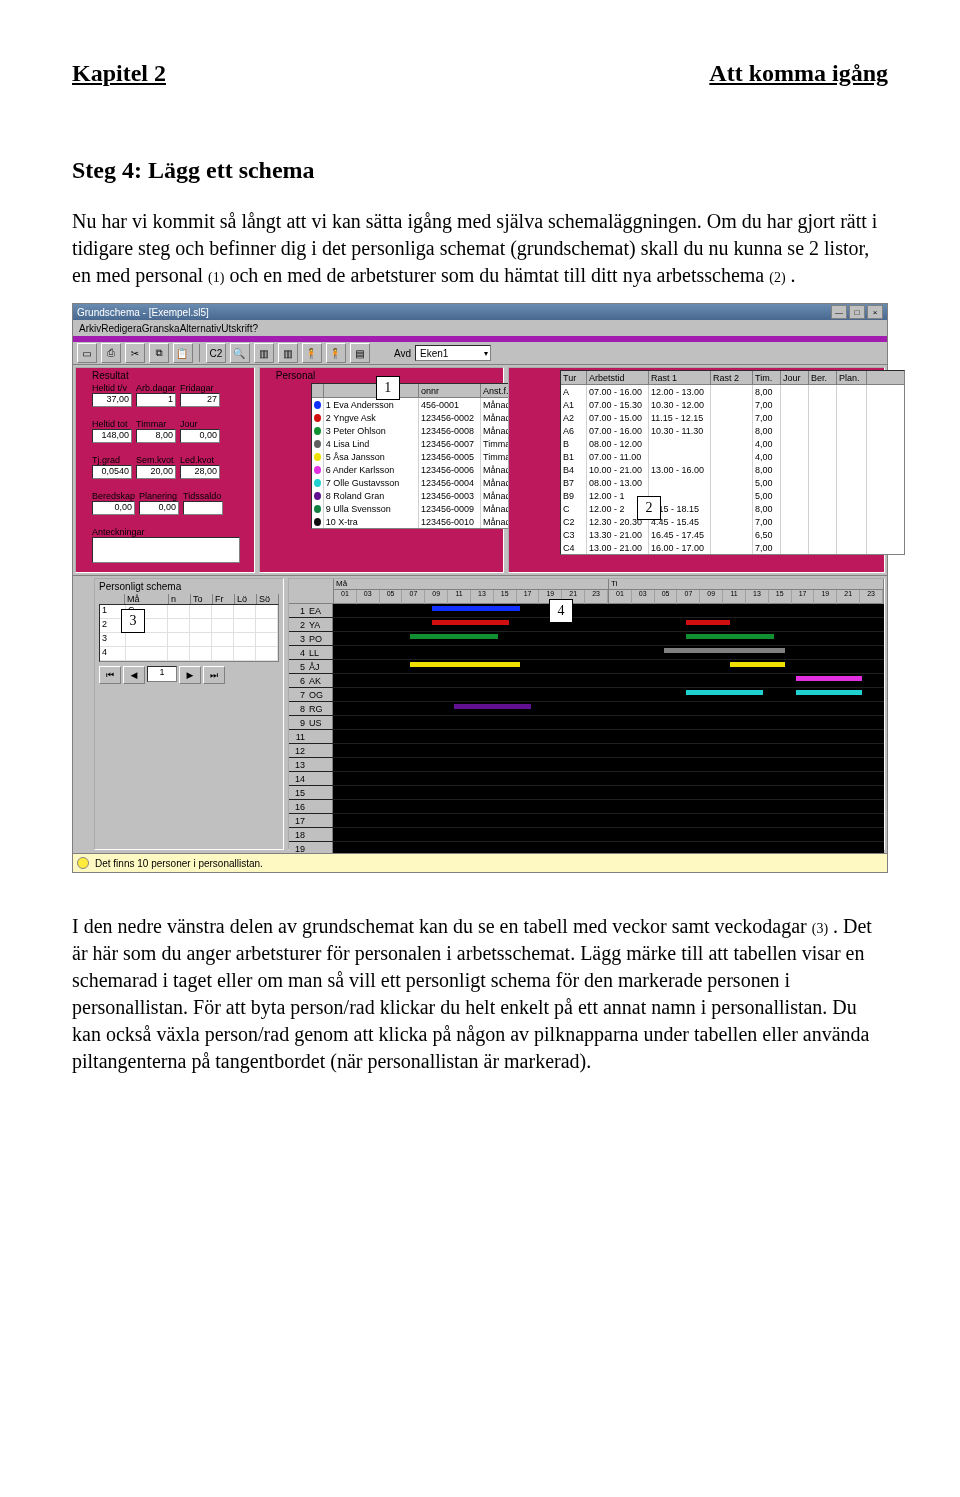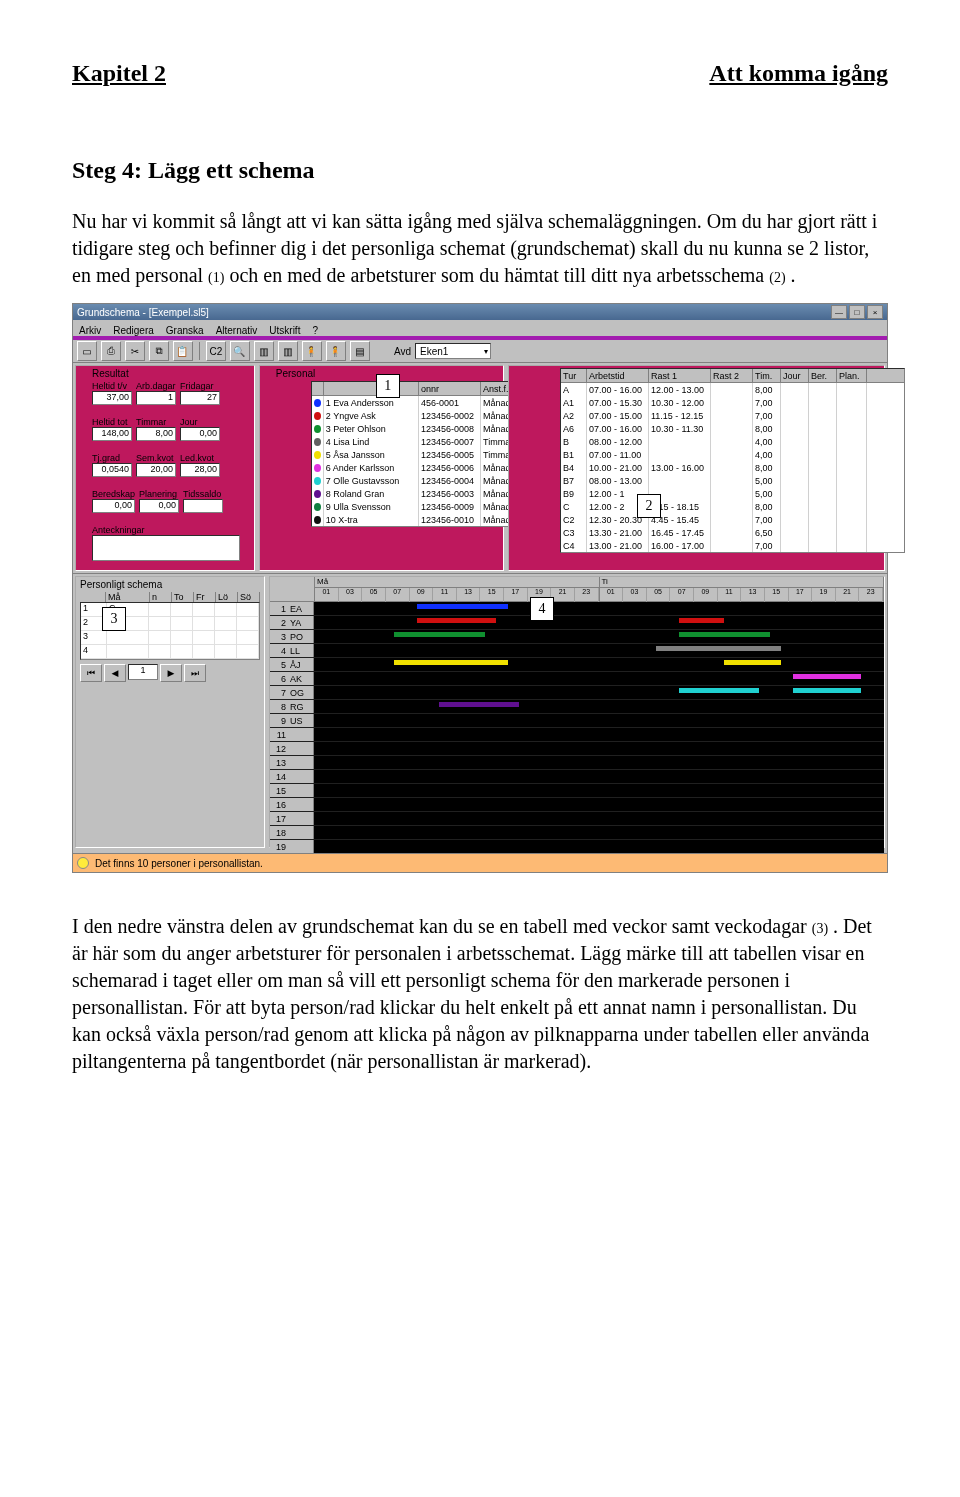--- a/index.html
+++ b/index.html
@@ -62,24 +62,24 @@
     align-items: center;
     padding: 0 4px;
     justify-content: space-between;
   }
   .titlebar .tb-right { display:flex; gap:2px; }
   .tb-btn { width:14px; height:12px; background:#c0c0c0; border:1px solid #808080; font-size:8px; display:flex; align-items:center; justify-content:center; color:#000;}
   .menubar {
     height: 16px;
     background: #c0c0c0;
     display: flex;
-    gap: 12px;
+    gap: 0;
     padding: 0 6px;
-    align-items: flex-end;
-    border-bottom:4px solid #a21caf;
+    align-items: center;
+    border-bottom:6px solid #a21caf;
   }
   .toolbar {
     height: 22px;
     background: #c0c0c0;
     display: flex;
     align-items: center;
     gap: 4px;
     padding: 0 4px;
     border-bottom:1px solid #808080;
   }
@@ -151,20 +151,21 @@
     font-family:"Times New Roman",serif;
     font-size:14px;
     z-index:5;
   }
 
   
   .schedule-area {
     display:flex;
     height:276px;
     position:relative;
+    padding-left:19px;
   }
   .ps-panel {
     width:190px;
     margin:2px;
     border:1px inset #fff;
     background:#c0c0c0;
     padding:2px 4px;
     box-sizing:border-box;
     position:relative;
   }
@@ -232,21 +233,21 @@
   .bar {
     position:absolute;
     top:2px; height:5px;
     border-radius:0;
   }
 
   .statusbar{
     position:absolute;
     left:0; right:0; bottom:0;
     height:18px;
-    background:#fdba74;
+    background:#fef9c3;
     border-top:1px solid #808080;
     display:flex;
     align-items:center;
     gap:6px;
     padding:0 4px;
     font-size:10px;
   }
   .bulb{width:10px;height:10px; background:#ffeb3b; border-radius:50%; border:1px solid #888;}
 </style>
 </head>

